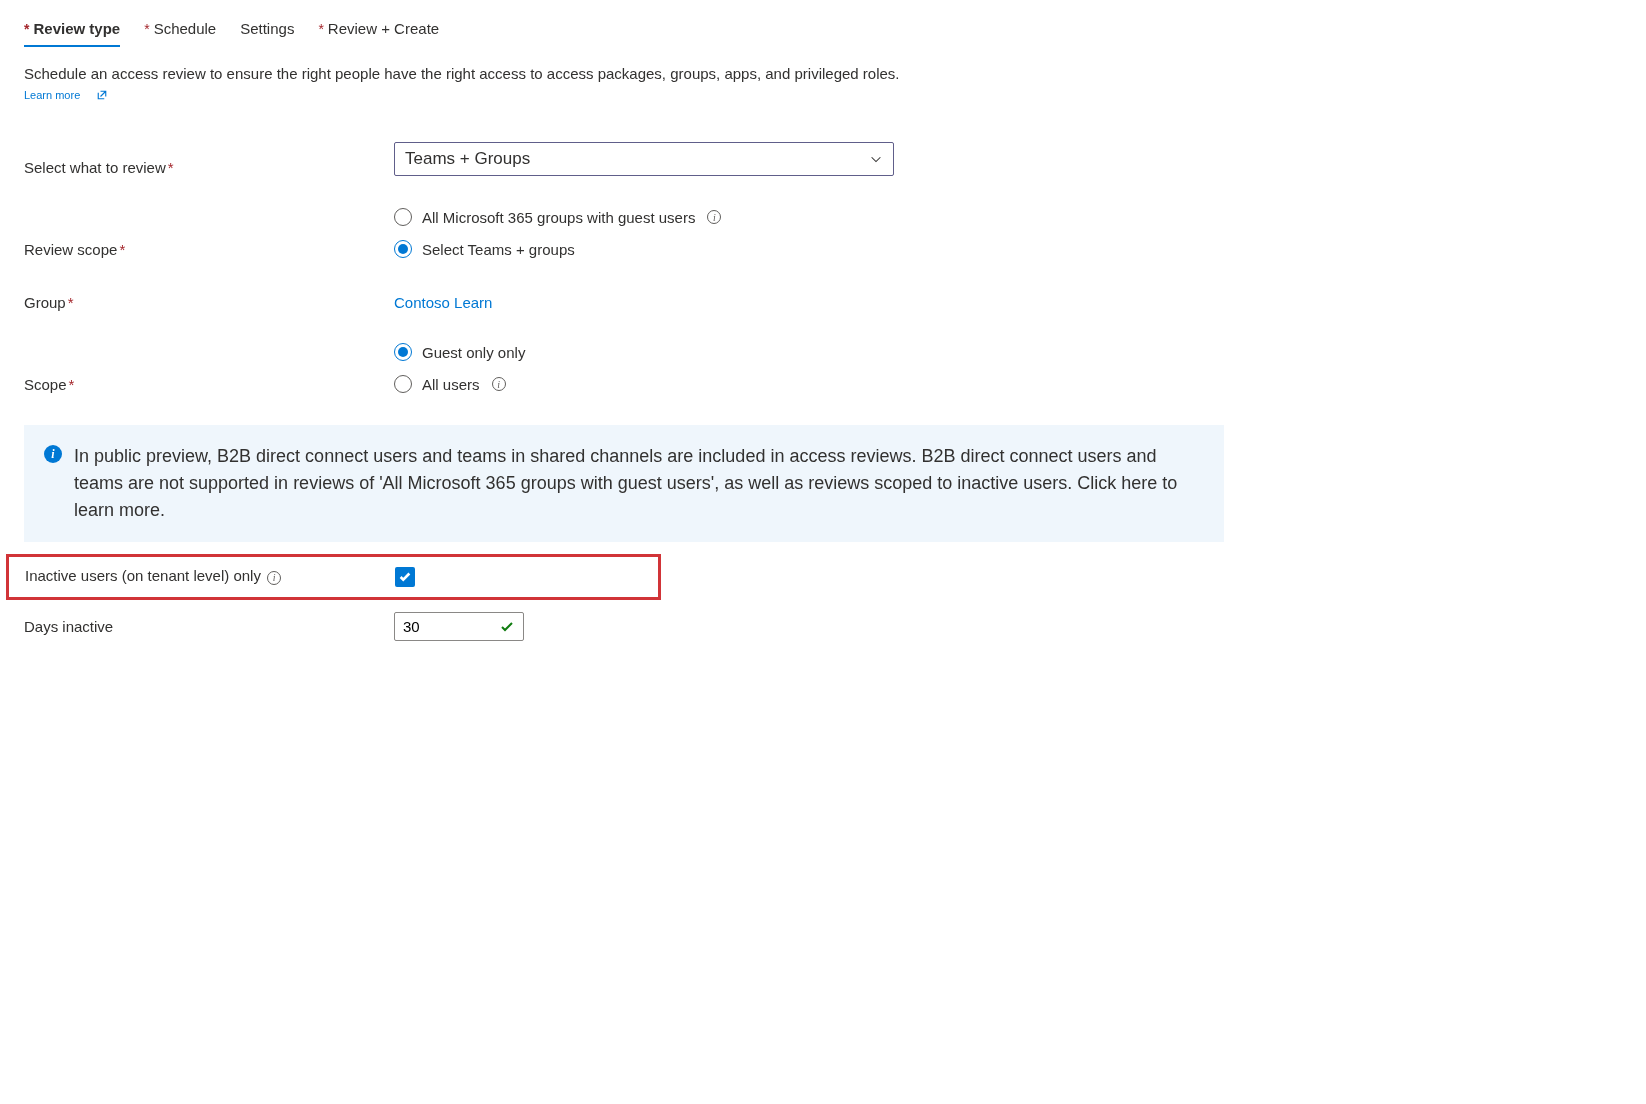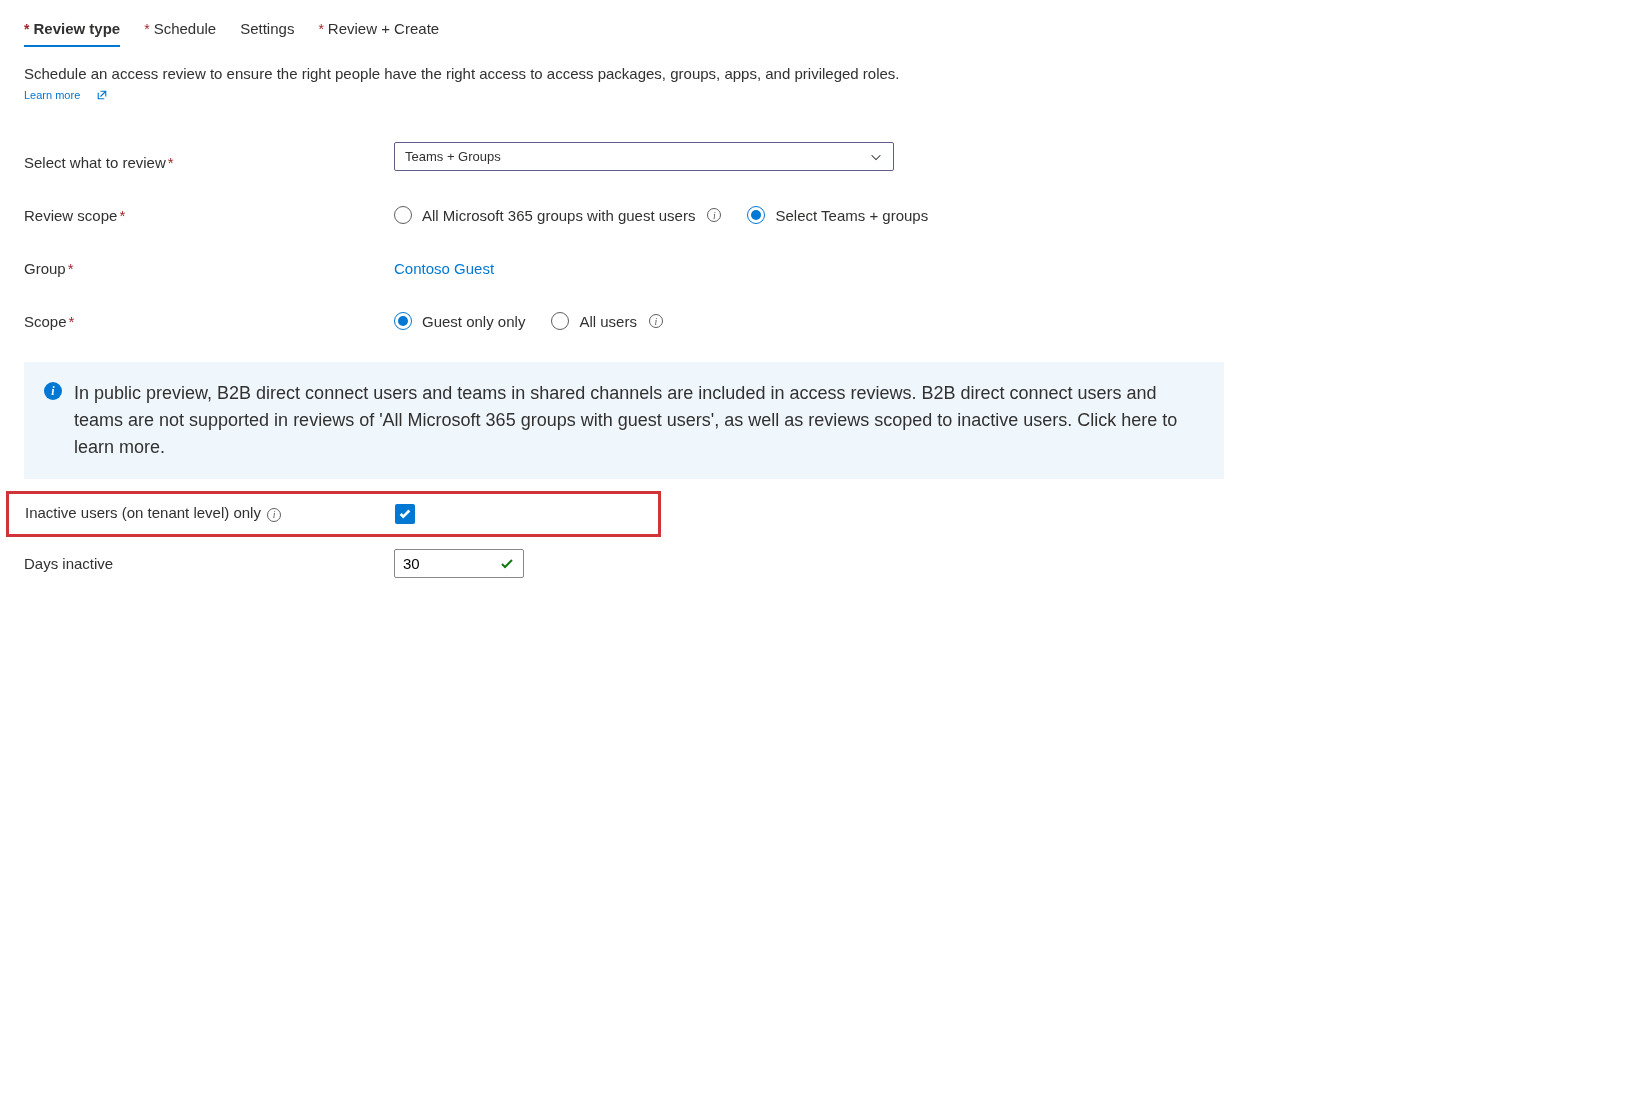--- a/index.html
+++ b/index.html
@@ -93,31 +93,31 @@
     
     .select-box {
       display: flex;
       align-items: center;
       justify-content: space-between;
       border: 1.5px solid #605e8a;
       border-radius: 2px;
       padding: 6px 10px;
       width: 500px;
       cursor: pointer;
-      font-size: 13px;
+      font-size: 17px;
     }
     .select-box .chevron {
       width: 14px;
       height: 14px;
     }
     
     .radio-group {
       display: flex;
-      flex-direction: row;
-      gap: 26px;
+      flex-direction: column;
+      gap: 14px;
     }
     .radio-option {
       display: flex;
       align-items: center;
       gap: 10px;
       cursor: pointer;
       font-size: 15px;
     }
     .radio {
       width: 18px;
@@ -318,21 +318,21 @@
           </label>
         </div>
       </div>
     </div>
 
     <div class="form-row">
       <div class="form-label">
         <span>Group</span><span class="asterisk">*</span>
       </div>
       <div class="form-control">
-        <span class="link-text">Contoso Guest</span>
+        <span class="link-text">Contoso Learn</span>
       </div>
     </div>
 
     <div class="form-row">
       <div class="form-label">
         <span>Scope</span><span class="asterisk">*</span>
       </div>
       <div class="form-control">
         <div class="radio-group">
           <label class="radio-option">

